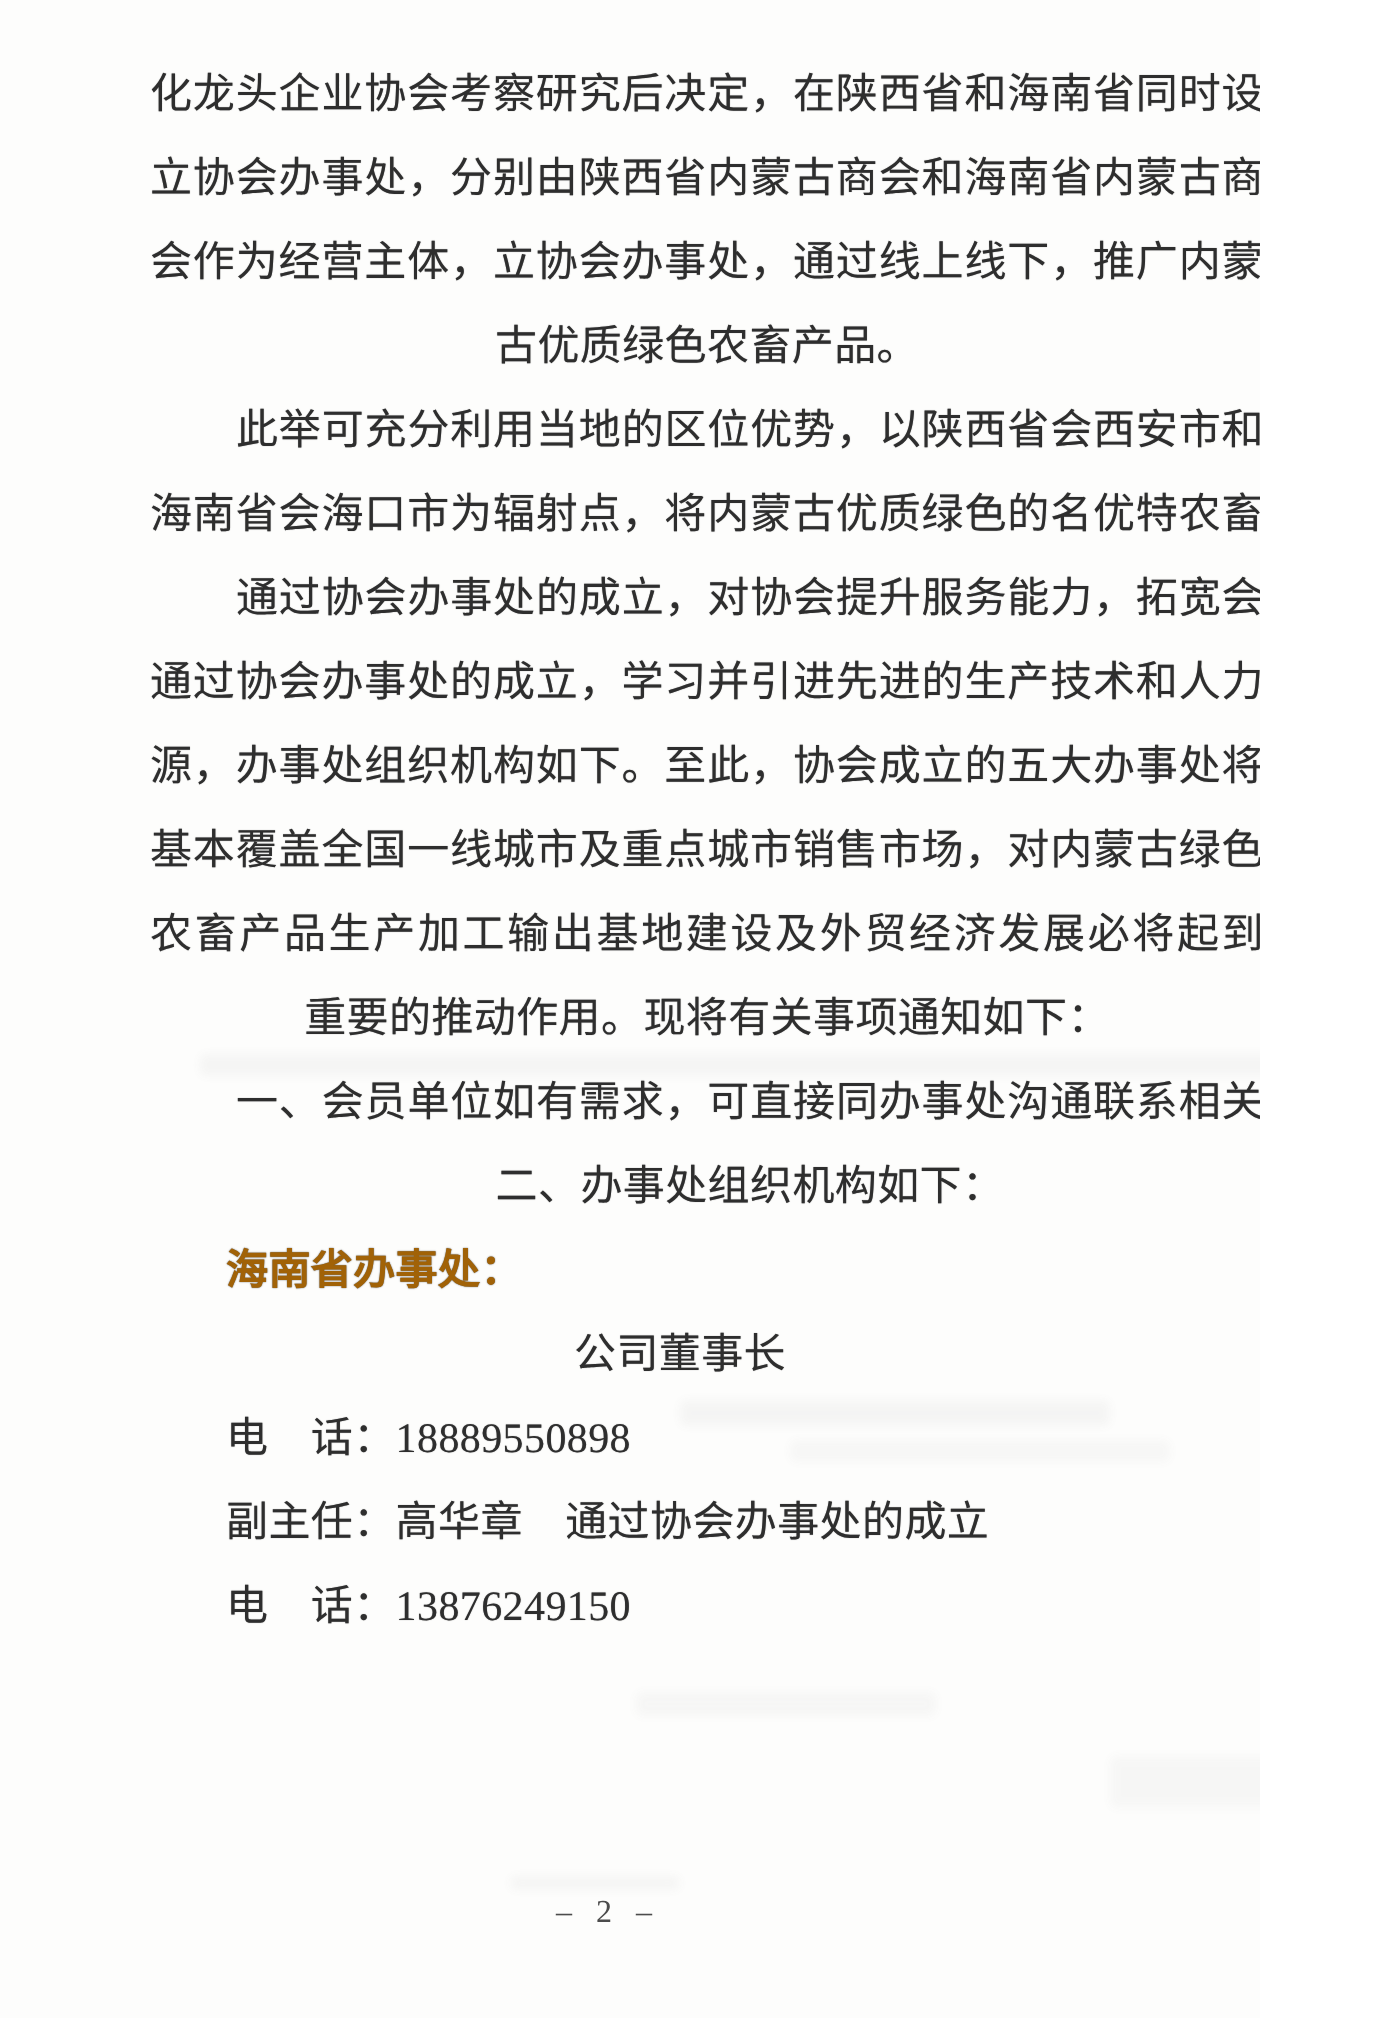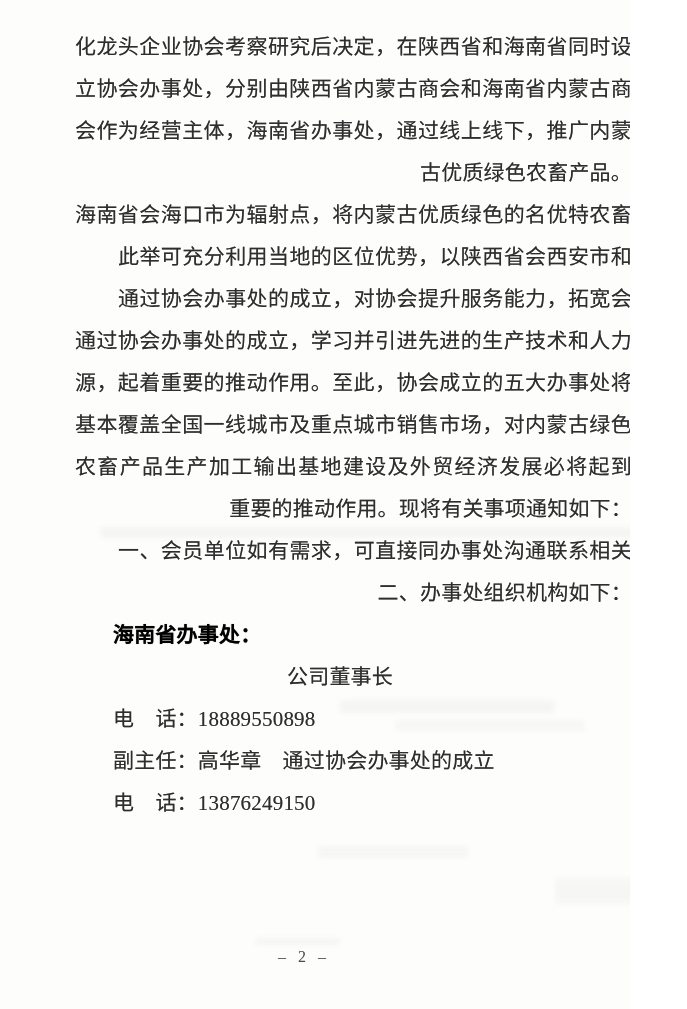--- a/index.html
+++ b/index.html
@@ -29,26 +29,26 @@
     overflow: hidden;
     letter-spacing: 0.2px;
     text-shadow: 0 0 0.5px rgba(40,40,40,0.55);
   }
   
   .fill {
     text-align: justify;
     text-align-last: justify;
     text-justify: inter-character;
   }
-  .end  { text-align: right; }
+  .end  { text-align: center; }
   .indent { text-indent: 43px; }
   .heading {
     font-weight: 700;
     padding-left: 38px;
-    color: #000000;
+    color: #a16207;
     text-shadow: 0 0 0.7px rgba(20,20,20,0.8);
   }
   .org { padding-left: 38px; }
   .org-cont { padding-left: 212px; }
   .page-number {
     position: absolute;
     top: 948px;
     left: 0;
     width: 100%;
     text-align: center;
@@ -75,27 +75,27 @@
   .a8 { left: 255px; top: 938px; width: 85px; height: 7px; opacity: 0.05; }
 </style>
 </head>
 <body>
 
 <div class="page">
 
   <div class="doc">
       <div class="line fill">化龙头企业协会考察研究后决定，在陕西省和海南省同时设</div>
       <div class="line fill">立协会办事处，分别由陕西省内蒙古商会和海南省内蒙古商</div>
-      <div class="line fill">会作为经营主体，海南省办事处，通过线上线下，推广内蒙</div>
+      <div class="line fill">会作为经营主体，立协会办事处，通过线上线下，推广内蒙</div>
       <div class="line end">古优质绿色农畜产品。</div>
+      <div class="line fill indent">此举可充分利用当地的区位优势，以陕西省会西安市和</div>
       <div class="line fill">海南省会海口市为辐射点，将内蒙古优质绿色的名优特农畜</div>
-      <div class="line fill indent">此举可充分利用当地的区位优势，以陕西省会西安市和</div>
       <div class="line fill indent">通过协会办事处的成立，对协会提升服务能力，拓宽会</div>
       <div class="line fill">通过协会办事处的成立，学习并引进先进的生产技术和人力资</div>
-      <div class="line fill">源，起着重要的推动作用。至此，协会成立的五大办事处将</div>
+      <div class="line fill">源，办事处组织机构如下。至此，协会成立的五大办事处将</div>
       <div class="line fill">基本覆盖全国一线城市及重点城市销售市场，对内蒙古绿色</div>
       <div class="line fill">农畜产品生产加工输出基地建设及外贸经济发展必将起到</div>
       <div class="line end">重要的推动作用。现将有关事项通知如下：</div>
       <div class="line fill indent">一、会员单位如有需求，可直接同办事处沟通联系相关</div>
       <div class="line end indent">二、办事处组织机构如下：</div>
       <div class="line heading">海南省办事处：</div>
       <div class="line org-cont">公司董事长</div>
       <div class="line org">电　话：18889550898</div>
       <div class="line org">副主任：高华章　通过协会办事处的成立</div>
       <div class="line org">电　话：13876249150</div>

